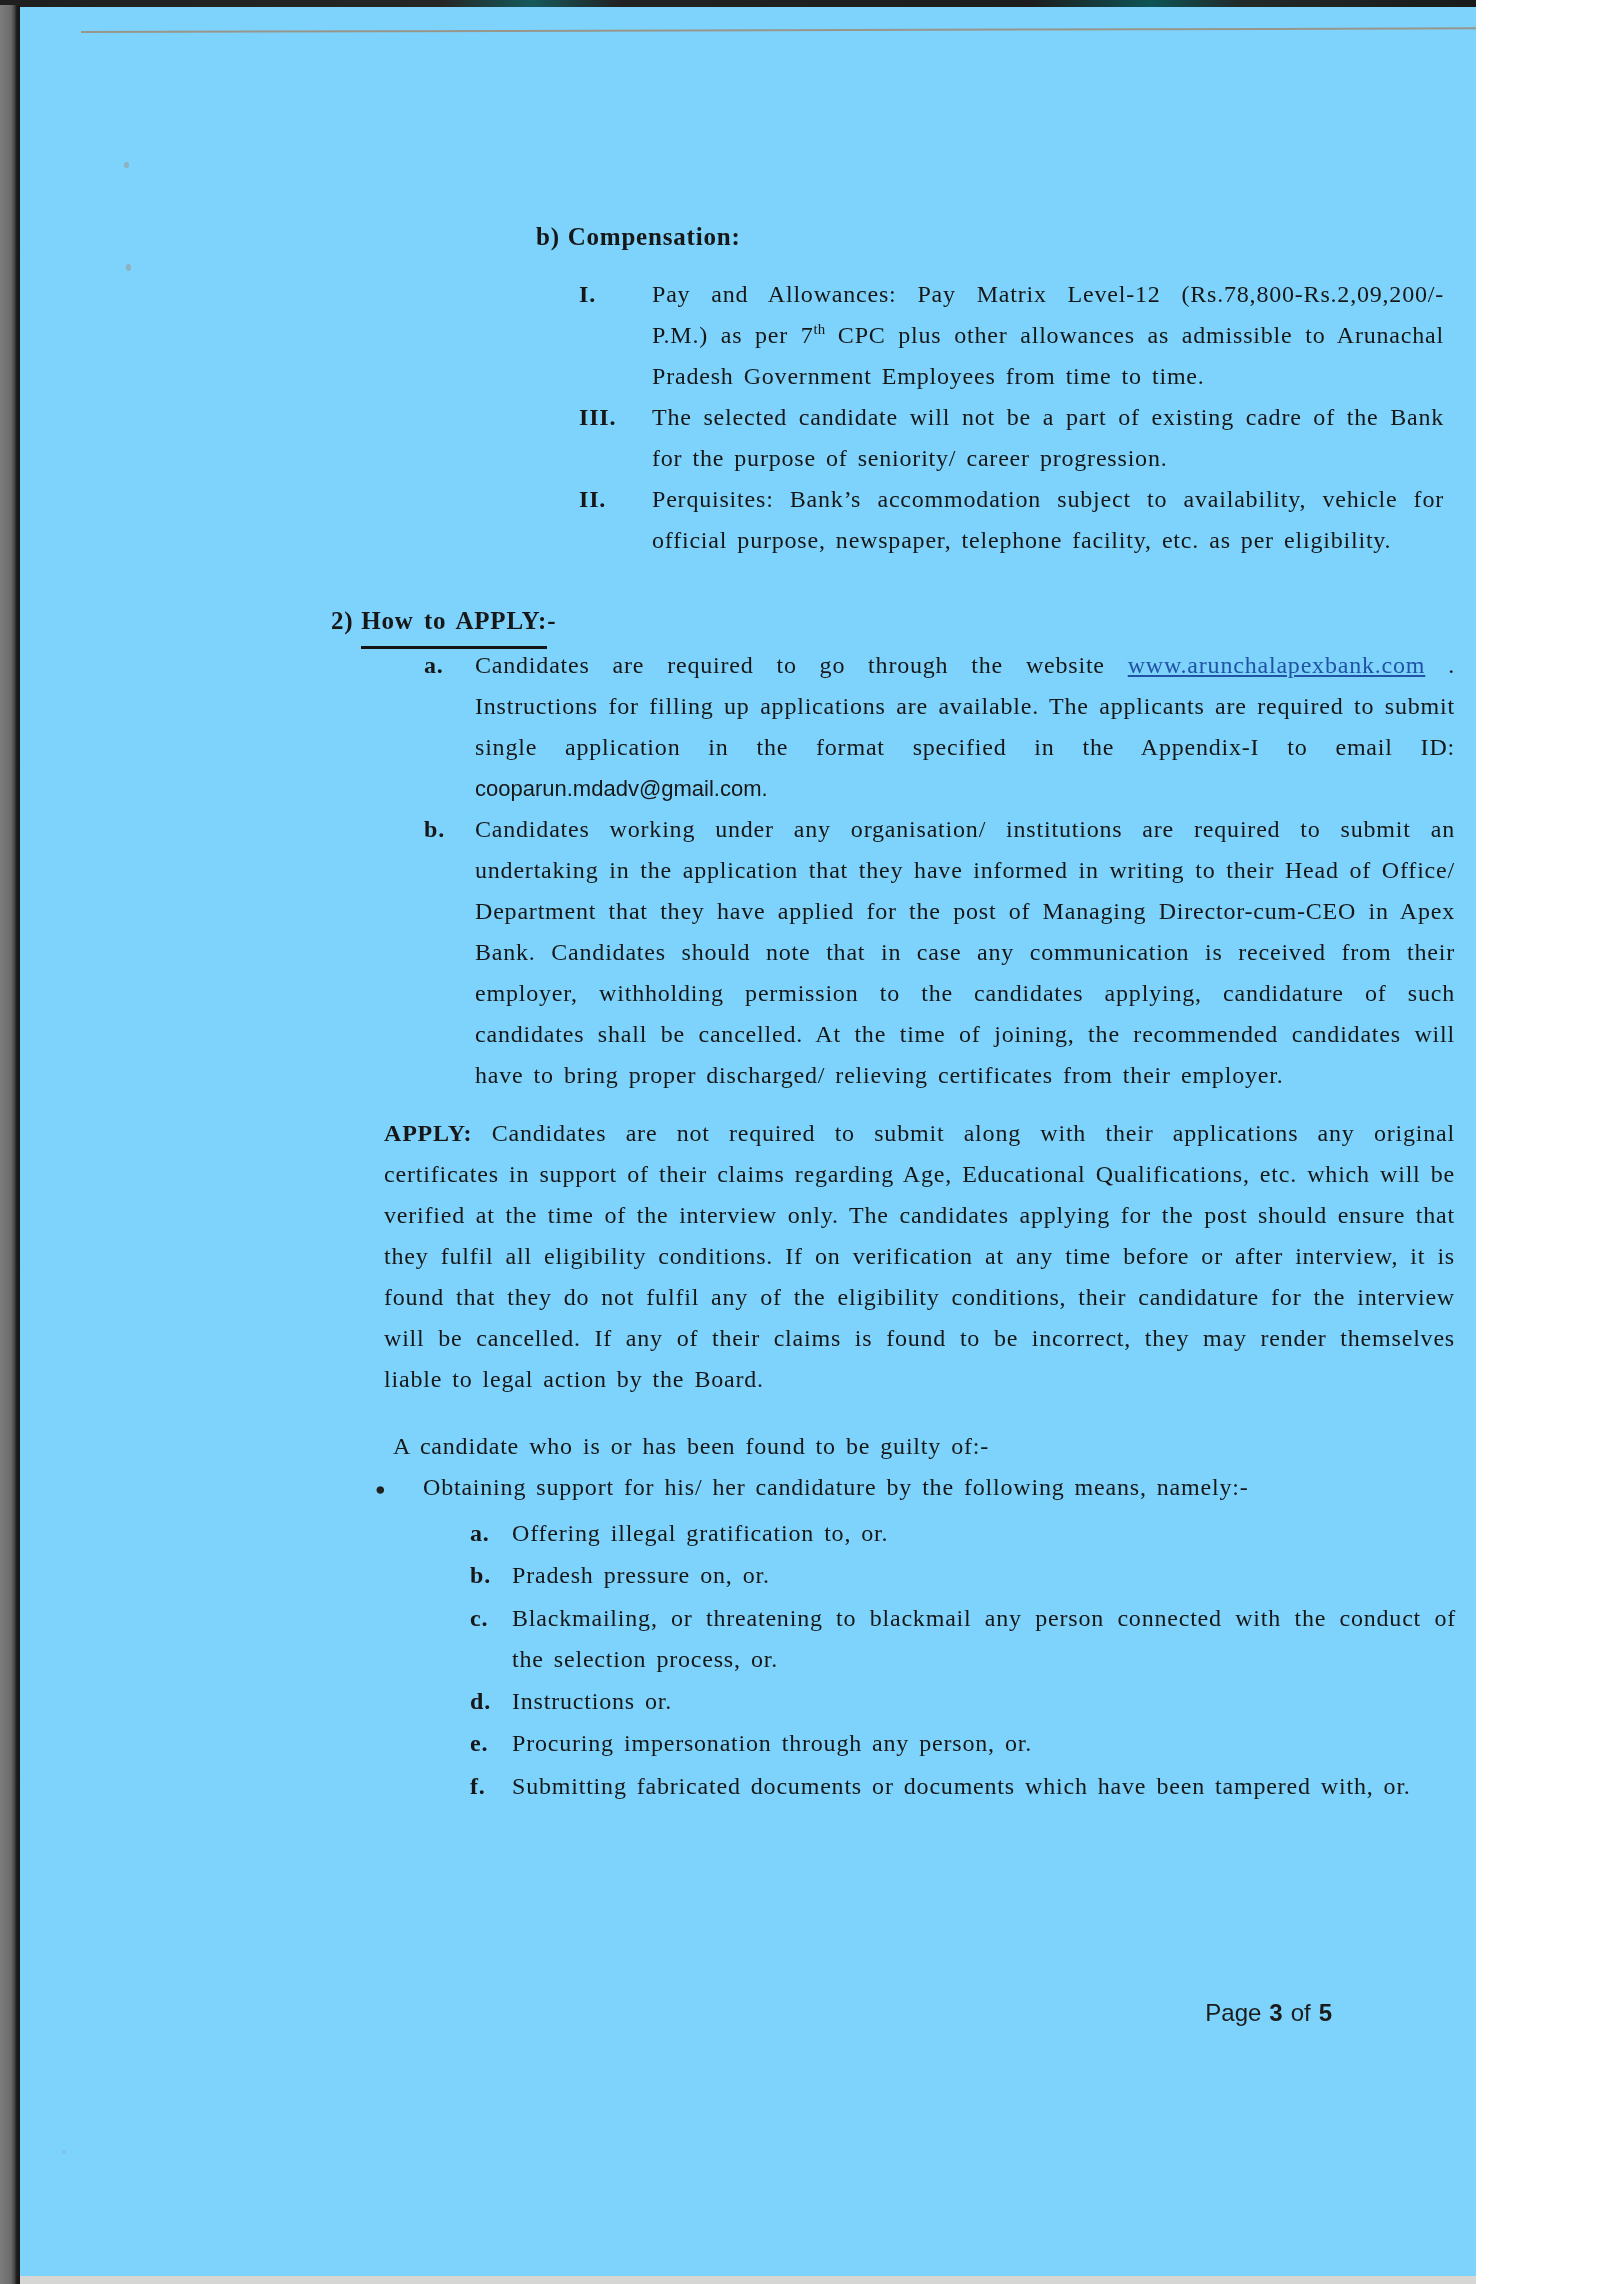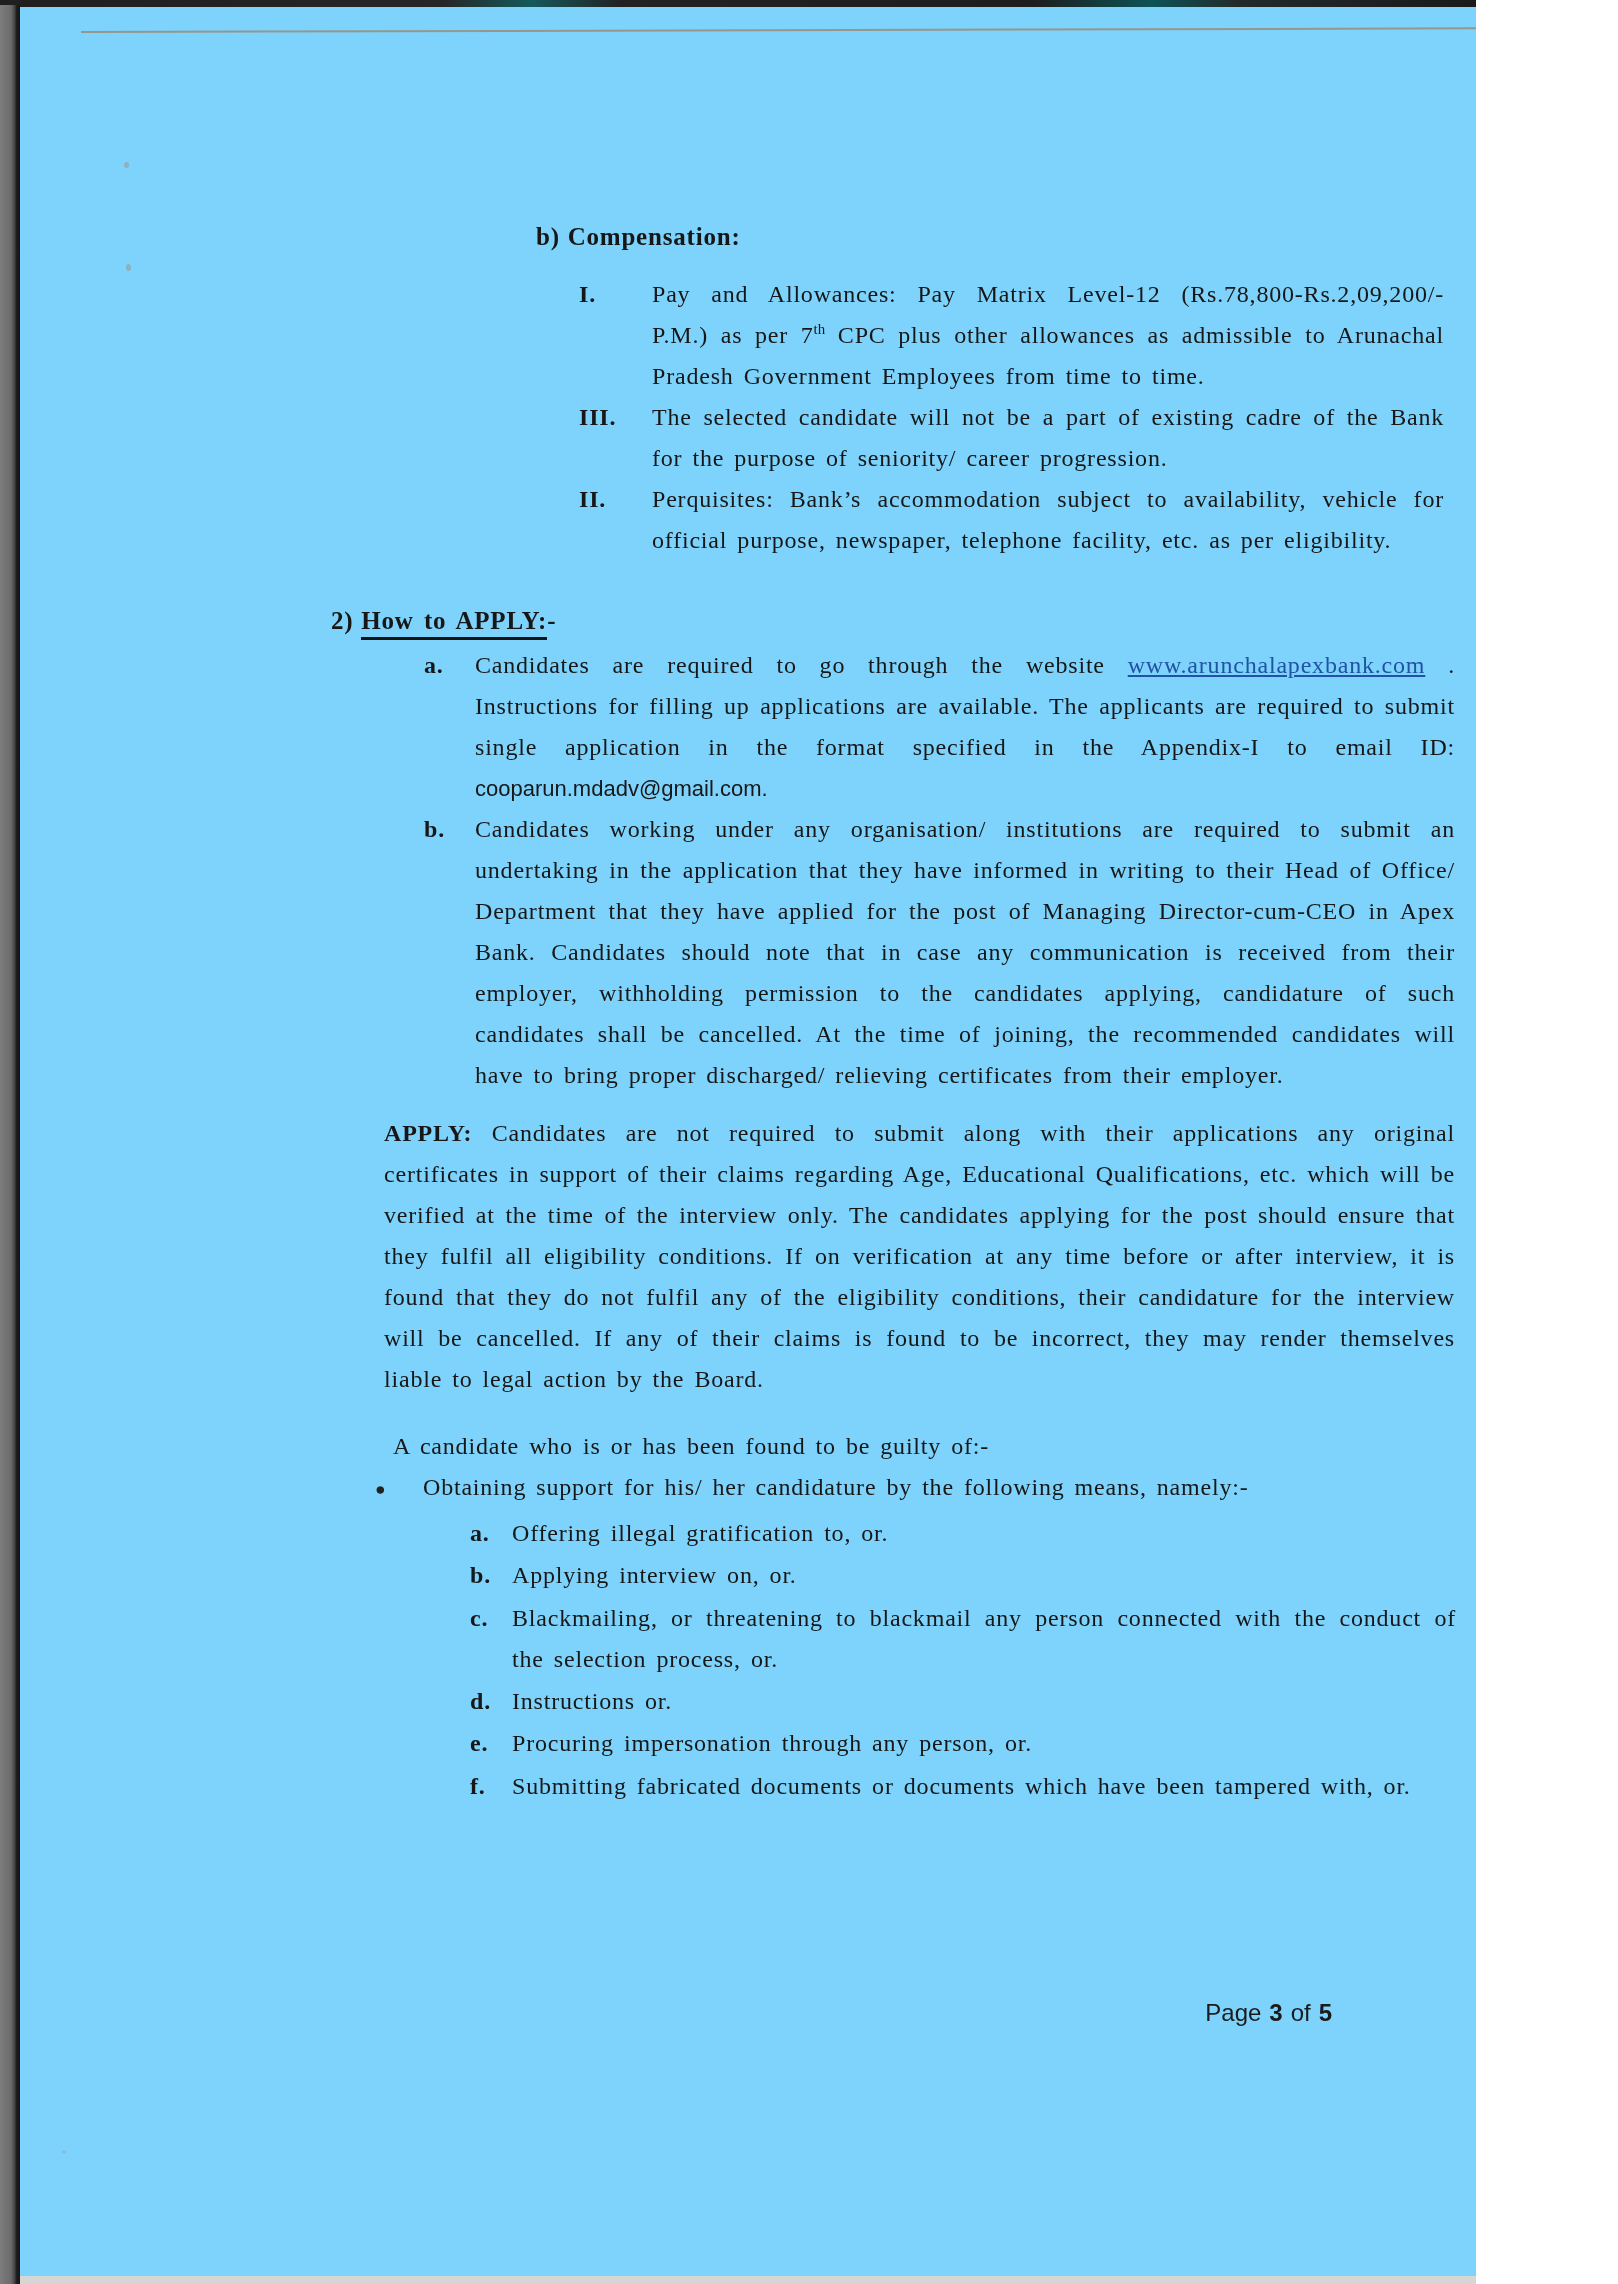--- a/index.html
+++ b/index.html
@@ -58,21 +58,21 @@
     font-weight: bold;
   }
   .comp-item .txt { flex: 1; text-align: justify; }
 
   sup.ord { font-size: 0.62em; line-height: 0; vertical-align: super; letter-spacing: 0; }
 
   .apply-heading {
     margin: 39px 0 3.9px 331px;
     font-size: 25px; font-weight: bold;
   }
-  .underlined { border-bottom: 3.9px solid #141414; padding-bottom: 3px; }
+  .underlined { border-bottom: 3.9px solid #141414; padding-bottom: 12px; }
 
   .apply-item { display: flex; margin-left: 424px; padding-right: 164px; }
   .apply-item .marker { flex: 0 0 51px; font-weight: bold; }
   .apply-item .txt { flex: 1; text-align: justify; }
 
   .link {
     color: #2053a4;
     text-decoration: underline;
     text-decoration-color: #2053a4;
     cursor: pointer;
@@ -165,21 +165,21 @@
       <div class="bmark"><span class="bullet">●</span></div>
       <div class="txt">Obtaining support for his/ her candidature by the following means, namely:-</div>
     </div>
 
     <div class="sub-item">
       <div class="marker">a.</div>
       <div class="txt">Offering illegal gratification to, or.</div>
     </div>
     <div class="sub-item">
       <div class="marker">b.</div>
-      <div class="txt">Applying interview on, or.</div>
+      <div class="txt">Pradesh pressure on, or.</div>
     </div>
     <div class="sub-item">
       <div class="marker">c.</div>
       <div class="txt">Blackmailing, or threatening to blackmail any person connected with the conduct of the selection process, or.</div>
     </div>
     <div class="sub-item">
       <div class="marker">d.</div>
       <div class="txt">Instructions or.</div>
     </div>
     <div class="sub-item">

